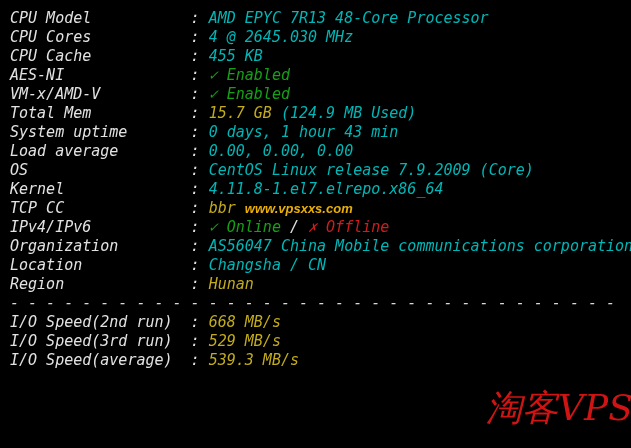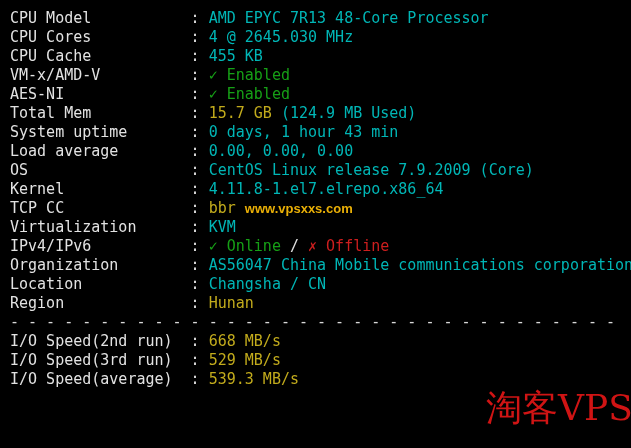--- a/index.html
+++ b/index.html
@@ -15,20 +15,21 @@
   .terminal {
     position: relative;
     width: 539px;
     height: 448px;
     box-sizing: border-box;
     padding: 9px 0 0 10px;
     background: var(--background);
     font-family: "DejaVu Sans Mono", "Liberation Mono", monospace;
     font-size: 15px;
     line-height: 19px;
+    font-style: italic;
   }
   .row {
     white-space: pre;
     height: 19px;
   }
   .label {
     display: inline-block;
     width: 20ch;
     color: var(--label);
   }
@@ -62,29 +63,28 @@
   }
 </style>
 </head>
 <body>
 
 <div class="terminal">
   <div id="report">
       <div class="row"><span class="label">CPU Model</span><span class="colon">: </span><span class="c-cyan">AMD EPYC 7R13 48-Core Processor</span></div>
       <div class="row"><span class="label">CPU Cores</span><span class="colon">: </span><span class="c-cyan">4 @ 2645.030 MHz</span></div>
       <div class="row"><span class="label">CPU Cache</span><span class="colon">: </span><span class="c-cyan">455 KB</span></div>
+      <div class="row"><span class="label">AES-NI</span><span class="colon">: </span><span class="c-green">✓ Enabled</span></div>
       <div class="row"><span class="label">VM-x/AMD-V</span><span class="colon">: </span><span class="c-green">✓ Enabled</span></div>
-      <div class="row"><span class="label">AES-NI</span><span class="colon">: </span><span class="c-green">✓ Enabled</span></div>
       <div class="row"><span class="label">Total Mem</span><span class="colon">: </span><span class="c-yellow">15.7 GB</span><span class="c-cyan"> (124.9 MB Used)</span></div>
       <div class="row"><span class="label">System uptime</span><span class="colon">: </span><span class="c-cyan">0 days, 1 hour 43 min</span></div>
       <div class="row"><span class="label">Load average</span><span class="colon">: </span><span class="c-cyan">0.00, 0.00, 0.00</span></div>
       <div class="row"><span class="label">OS</span><span class="colon">: </span><span class="c-cyan">CentOS Linux release 7.9.2009 (Core)</span></div>
       <div class="row"><span class="label">Kernel</span><span class="colon">: </span><span class="c-cyan">4.11.8-1.el7.elrepo.x86_64</span></div>
       <div class="row"><span class="label">TCP CC</span><span class="colon">: </span><span class="c-yellow">bbr</span><span class="c-label"> </span><span class="c-gold wm-inline">www.vpsxxs.com</span></div>
-      <div class="row"><span class="label">Virtualization</span><span class="colon">: </span><span class="c-cyan">KVM</span></div>
       <div class="row"><span class="label">IPv4/IPv6</span><span class="colon">: </span><span class="c-green">✓ Online</span><span class="c-label"> / </span><span class="c-red">✗ Offline</span></div>
       <div class="row"><span class="label">Organization</span><span class="colon">: </span><span class="c-cyan">AS56047 China Mobile communications corporation</span></div>
       <div class="row"><span class="label">Location</span><span class="colon">: </span><span class="c-cyan">Changsha / CN</span></div>
       <div class="row"><span class="label">Region</span><span class="colon">: </span><span class="c-yellow">Hunan</span></div>
       <div class="row sep">- - - - - - - - - - - - - - - - - - - - - - - - - - - - - - - - - - </div>
       <div class="row"><span class="label">I/O Speed(2nd run)</span><span class="colon">: </span><span class="c-yellow">668 MB/s</span></div>
       <div class="row"><span class="label">I/O Speed(3rd run)</span><span class="colon">: </span><span class="c-yellow">529 MB/s</span></div>
       <div class="row"><span class="label">I/O Speed(average)</span><span class="colon">: </span><span class="c-yellow">539.3 MB/s</span></div>
     </div>
   <div class="wm-corner">淘客VPS</div>

